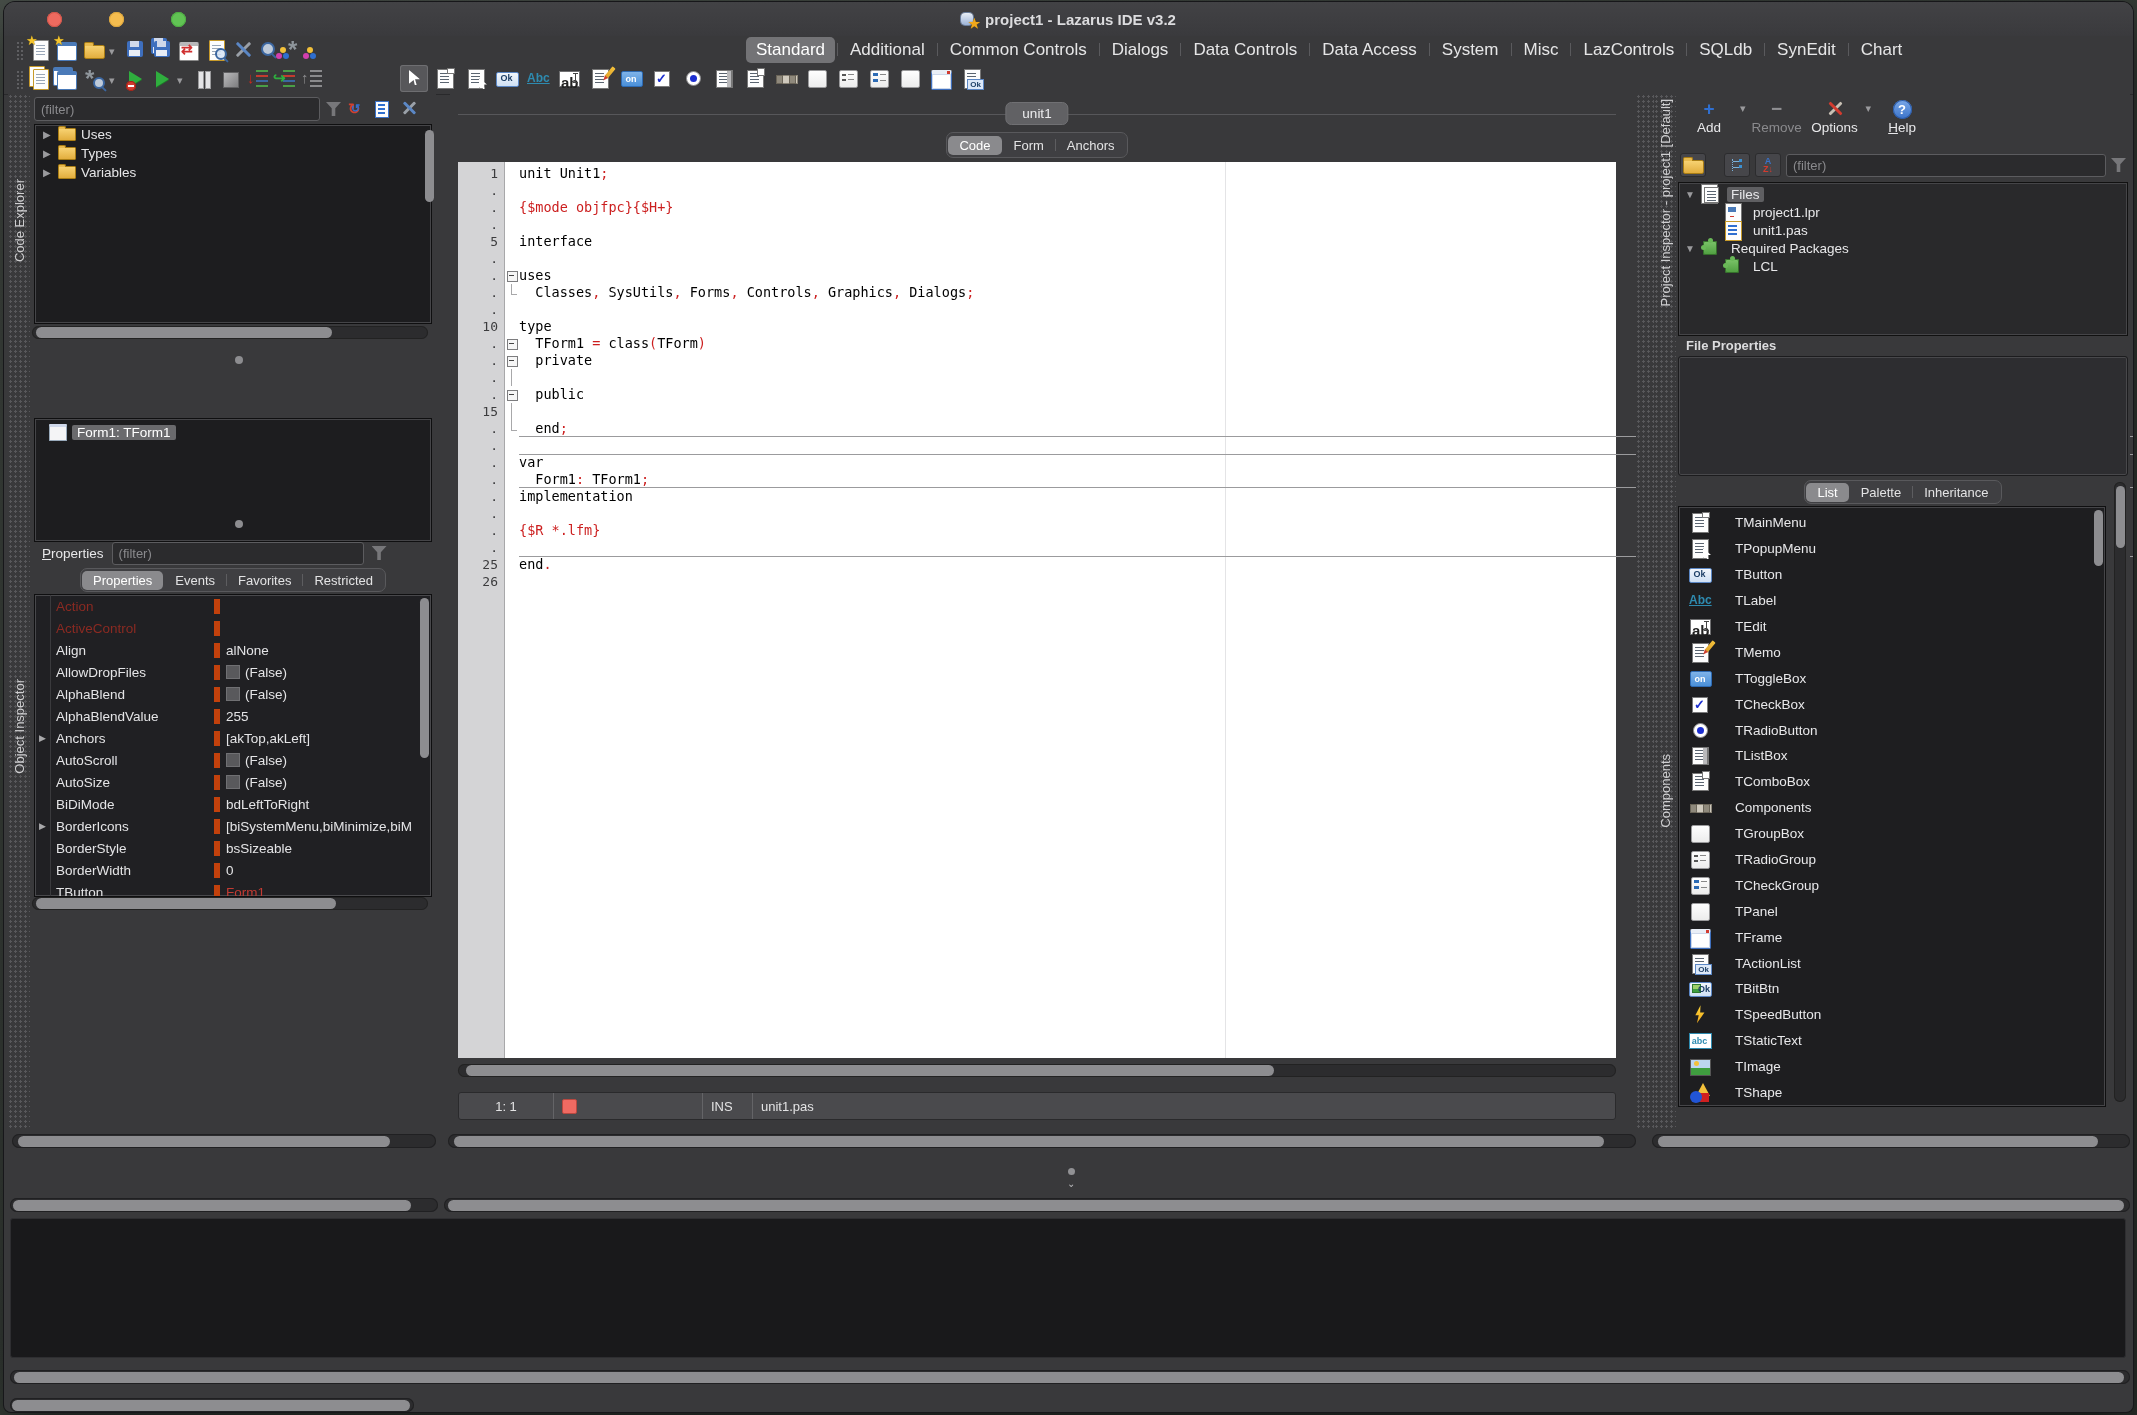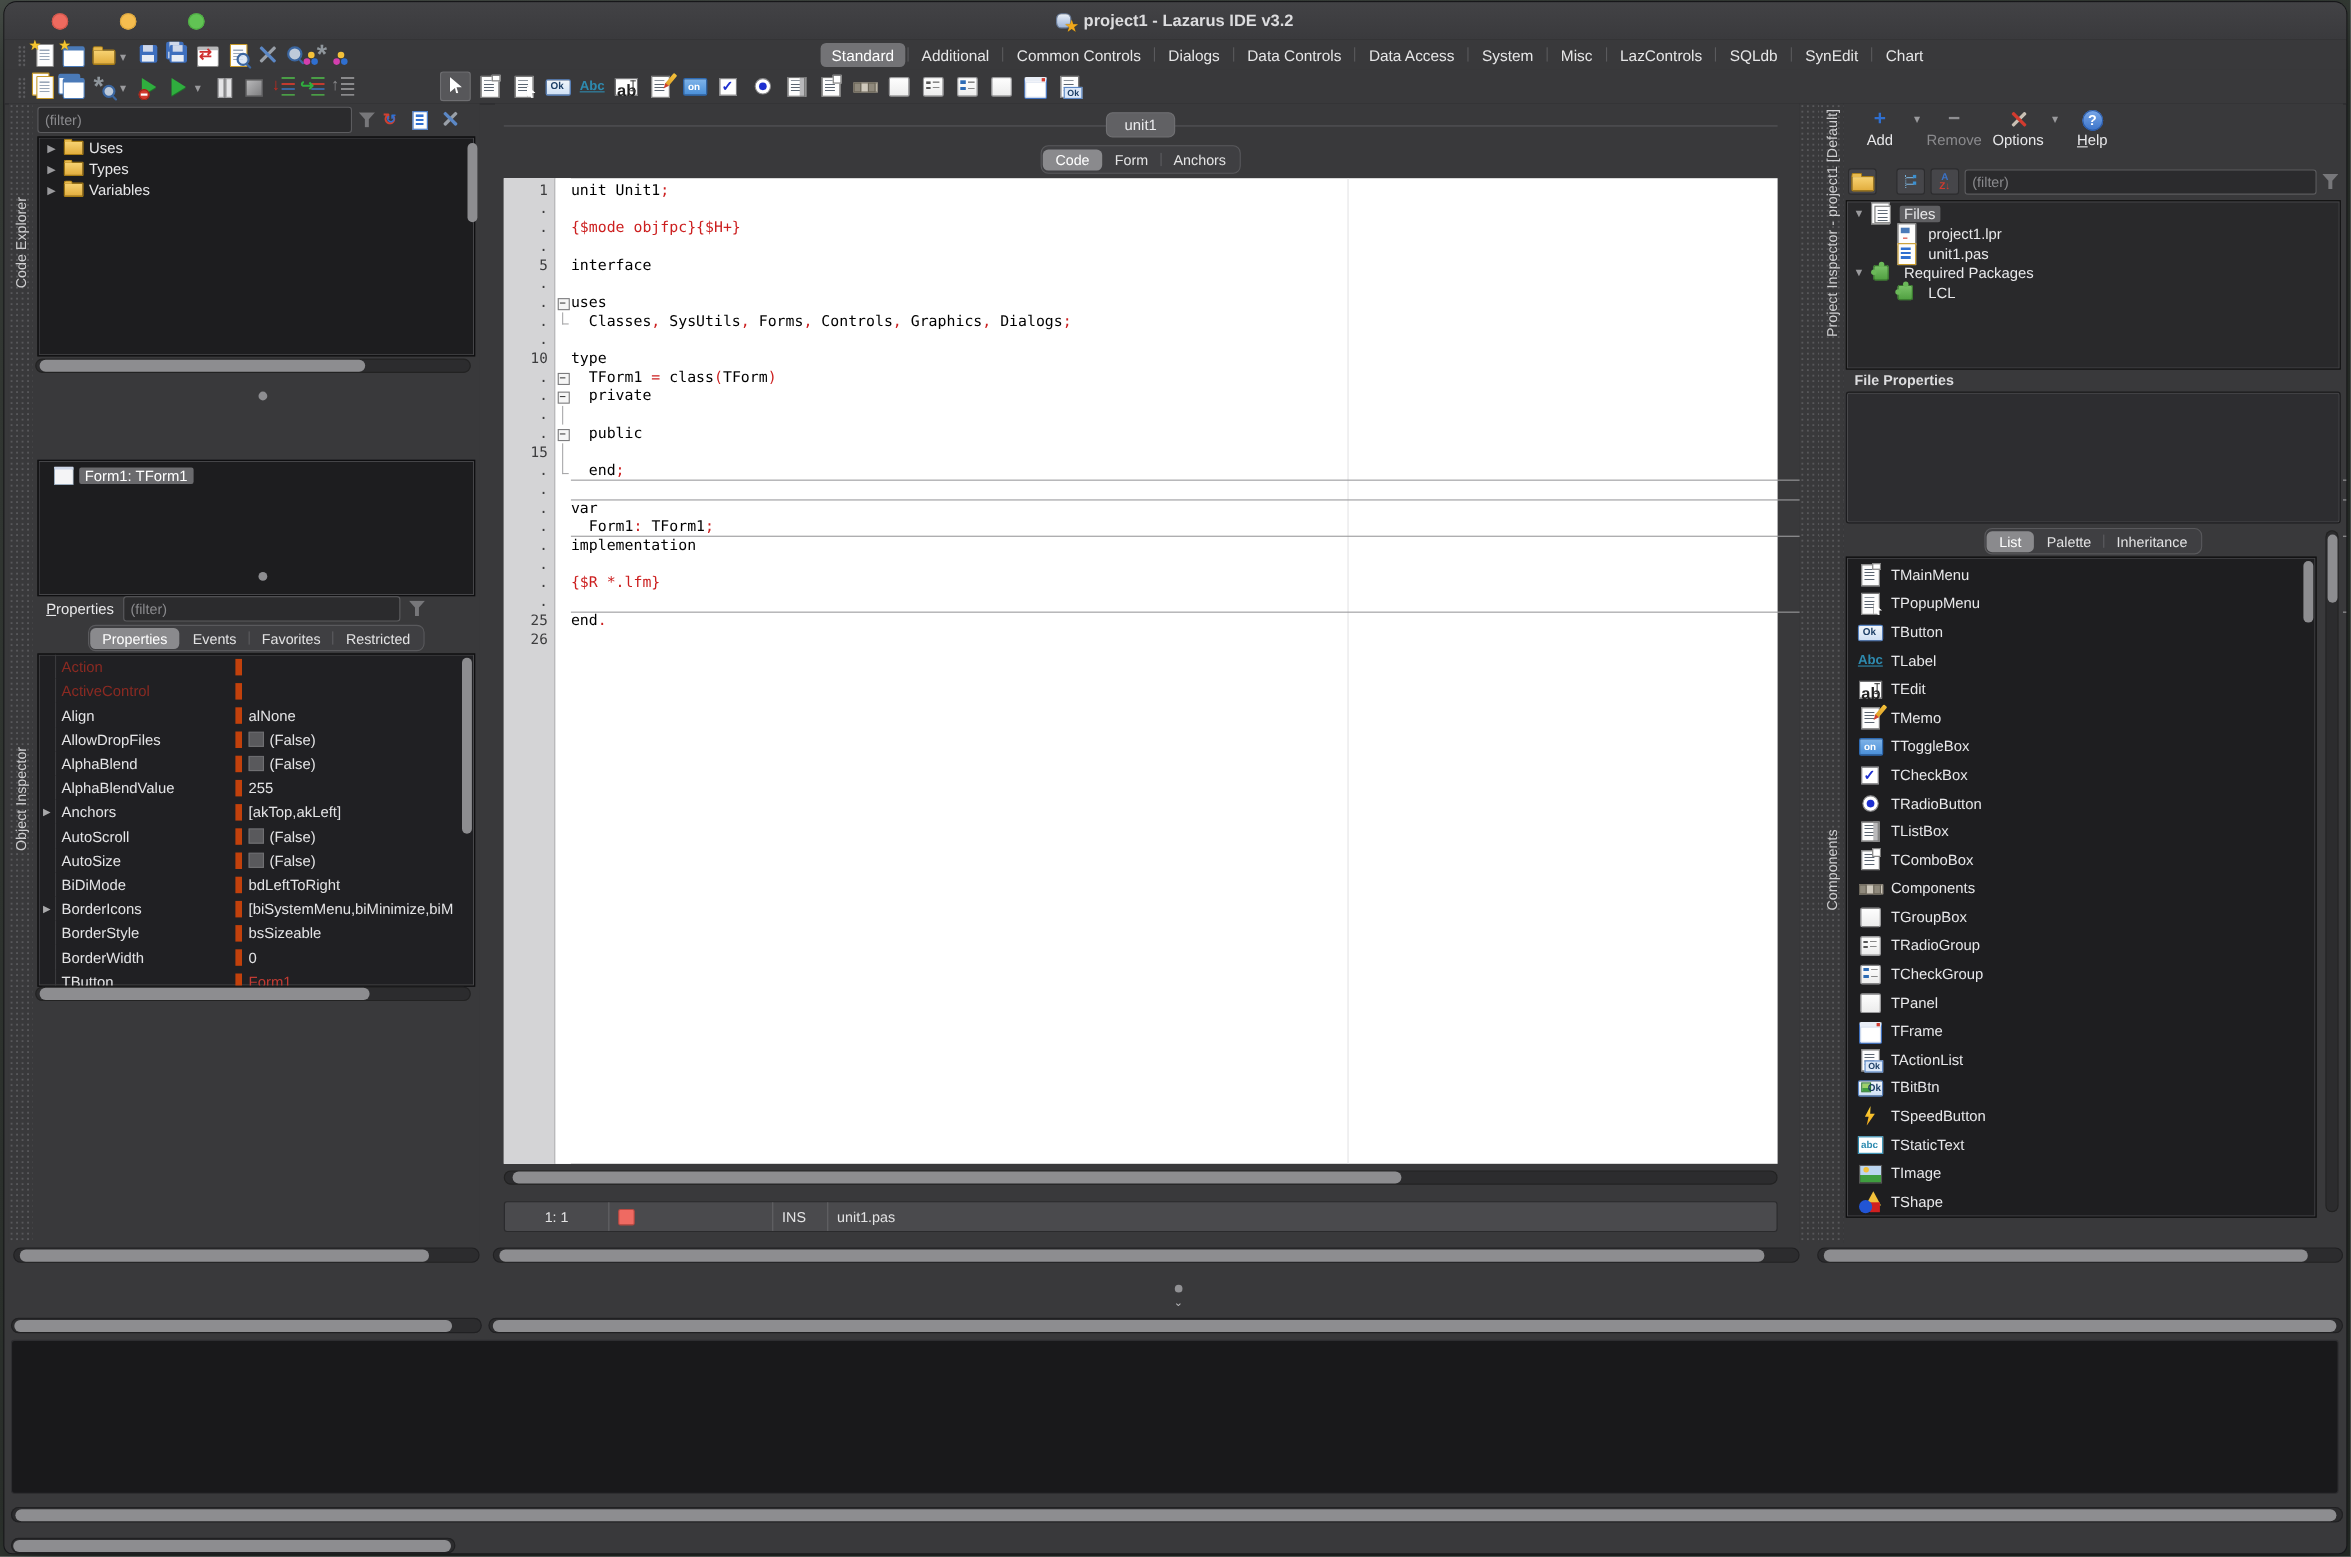--- a/index.html
+++ b/index.html
@@ -21,21 +21,21 @@
   .appico .blob{position:absolute;left:0;top:2px;width:12px;height:12px;border-radius:4px;background:linear-gradient(#e8eef6,#9db4d8);box-shadow:0 0 0 1px #6b7f9e;}
   .appico .gear{position:absolute;right:-2px;bottom:-3px;color:#f0a81c;font-size:13px;font-weight:700;text-shadow:0 0 1px #7c5a00;}
 
   
   .row1{position:absolute;left:0;right:0;top:34px;height:27px;background:#39393b;}
   .row2{position:absolute;left:0;right:0;top:61px;height:31px;background:#39393b;border-bottom:1px solid #29292b;}
   .grip{display:inline-block;width:7px;height:20px;margin:3px 4px 0 6px;
     background-image:radial-gradient(circle,#5f5f62 1px,transparent 1.2px);background-size:4px 4px;}
   .tbgroup{position:absolute;top:0;display:flex;align-items:center;height:100%;}
   .tabs{position:absolute;left:742px;top:1px;height:25px;display:flex;align-items:center;}
-  .ptab{padding:3px 10px;font-size:14px;color:#e6e6e7;white-space:nowrap;border-radius:5px;cursor:default;}
+  .ptab{padding:3px 10px;font-size:17px;color:#e6e6e7;white-space:nowrap;border-radius:5px;cursor:default;}
   .ptab.sel{background:#737376;color:#fff;}
   .tabsep{width:1px;height:13px;background:#5a5a5d;margin:0 2px;}
 
   
   .tbi{width:25px;height:24px;position:relative;display:inline-block;margin:0 1px;}
   .tbi.dd{width:12px;}
   .ddg{position:absolute;left:0;top:7px;color:#9a9a9d;font-size:11px;}
   .sheet{position:absolute;left:5px;top:2px;width:14px;height:19px;background:#fdfdfd;border:1px solid #8a8a8a;border-radius:1px;}
   .sheet.back{left:1px;top:-1px;}
   .sheet.ysh{border-color:#c79a2a;}
@@ -236,21 +236,21 @@
   .azglyph{font-size:9px;font-weight:700;color:#d23b2f;line-height:8px;text-align:center;}
   .azglyph .a{color:#3b73c9;}
   .pi-tree{position:absolute;left:2px;right:2px;top:88px;height:150px;background:#29292b;border:1px solid #111;box-shadow:inset 0 0 0 1px #454548;overflow:hidden;padding-top:2px;}
   .pi-row{display:flex;align-items:center;height:18px;gap:5px;font-size:13.5px;color:#e8e8ea;}
   .pi-row .lbl{padding:0 4px;border-radius:2px;}
   .pi-row .lbl.sel{background:#5f5f62;}
   .fp-label{position:absolute;left:10px;top:244px;color:#dcdcde;font-size:13px;font-weight:700;}
   .fp-box{position:absolute;left:2px;right:2px;top:262px;height:118px;background:#2d2d30;border:1px solid #1c1c1e;border-radius:3px;box-shadow:inset 0 0 0 1px #48484b;}
   .pi-tabs{position:absolute;left:0;right:0;top:386px;height:24px;display:flex;justify-content:center;}
   .comp-list{position:absolute;left:2px;right:24px;top:412px;height:596px;background:#1e1e20;border:1px solid #0f0f10;box-shadow:inset 0 0 0 1px #454548;overflow:hidden;padding:3px 0 0 10px;}
-  .crow{display:flex;align-items:center;height:25.9px;gap:8px;color:#e8e8ea;font-size:13.5px;}
+  .crow{display:flex;align-items:center;height:25.9px;gap:24px;color:#e8e8ea;font-size:13.5px;}
   .complist-scroll{position:absolute;right:26px;top:414px;width:11px;height:592px;}
   .outer-scroll{position:absolute;right:4px;top:388px;width:12px;height:620px;background:#2c2c2e;border-radius:6px;box-shadow:inset 0 0 0 1px #222;}
 
   
   .btrack{position:absolute;height:14px;background:#2c2c2e;border-radius:7px;box-shadow:inset 0 0 0 1px #202022;}
   .btrack .hthumb{top:1.5px;}
   .messages{position:absolute;left:6px;right:7px;top:1216px;height:138px;background:#19191b;border:1px solid #2e2e31;border-radius:3px;}
   .gripdot{position:absolute;width:7px;height:7px;border-radius:50%;background:#919194;}
   .chev{position:absolute;color:#b9b9bc;font-size:10px;}
 </style>

